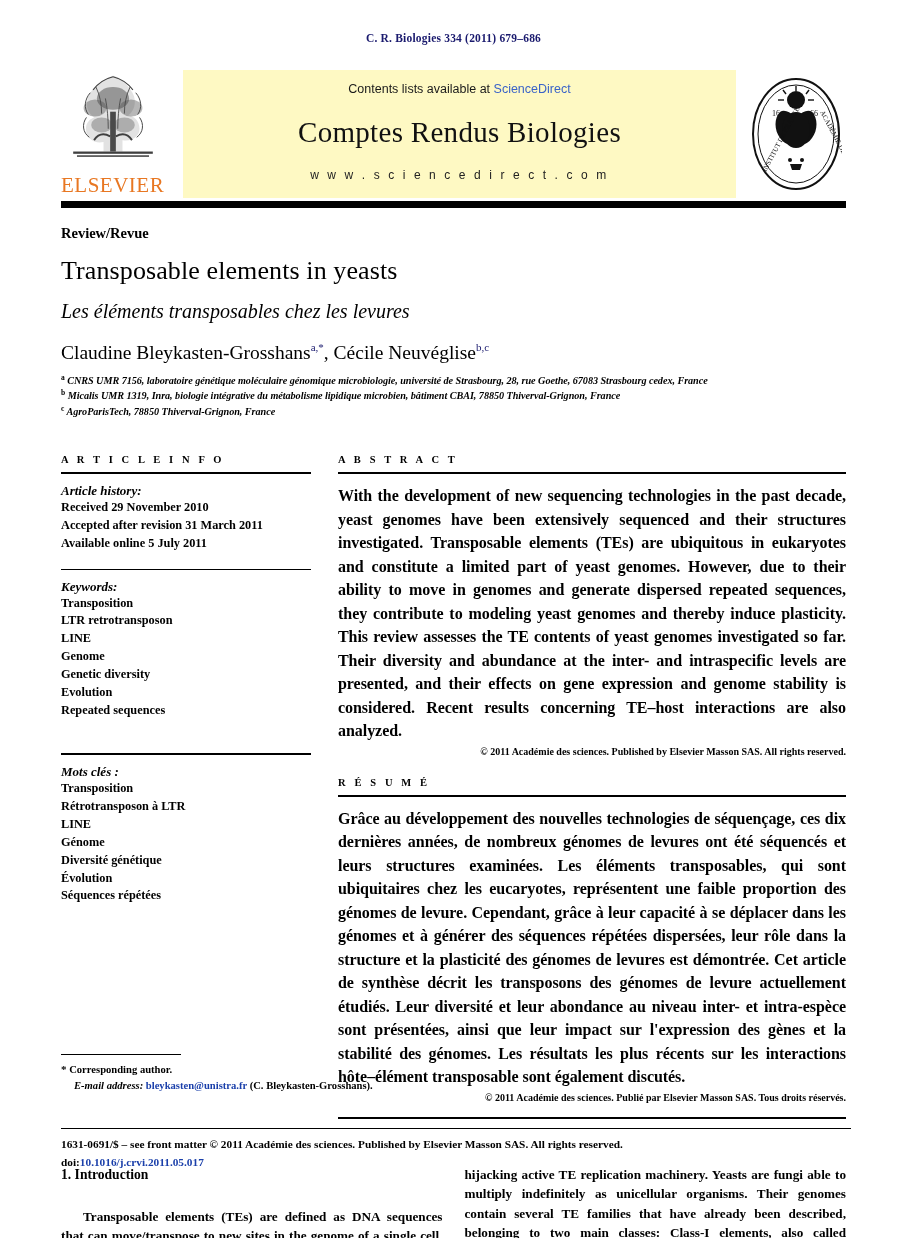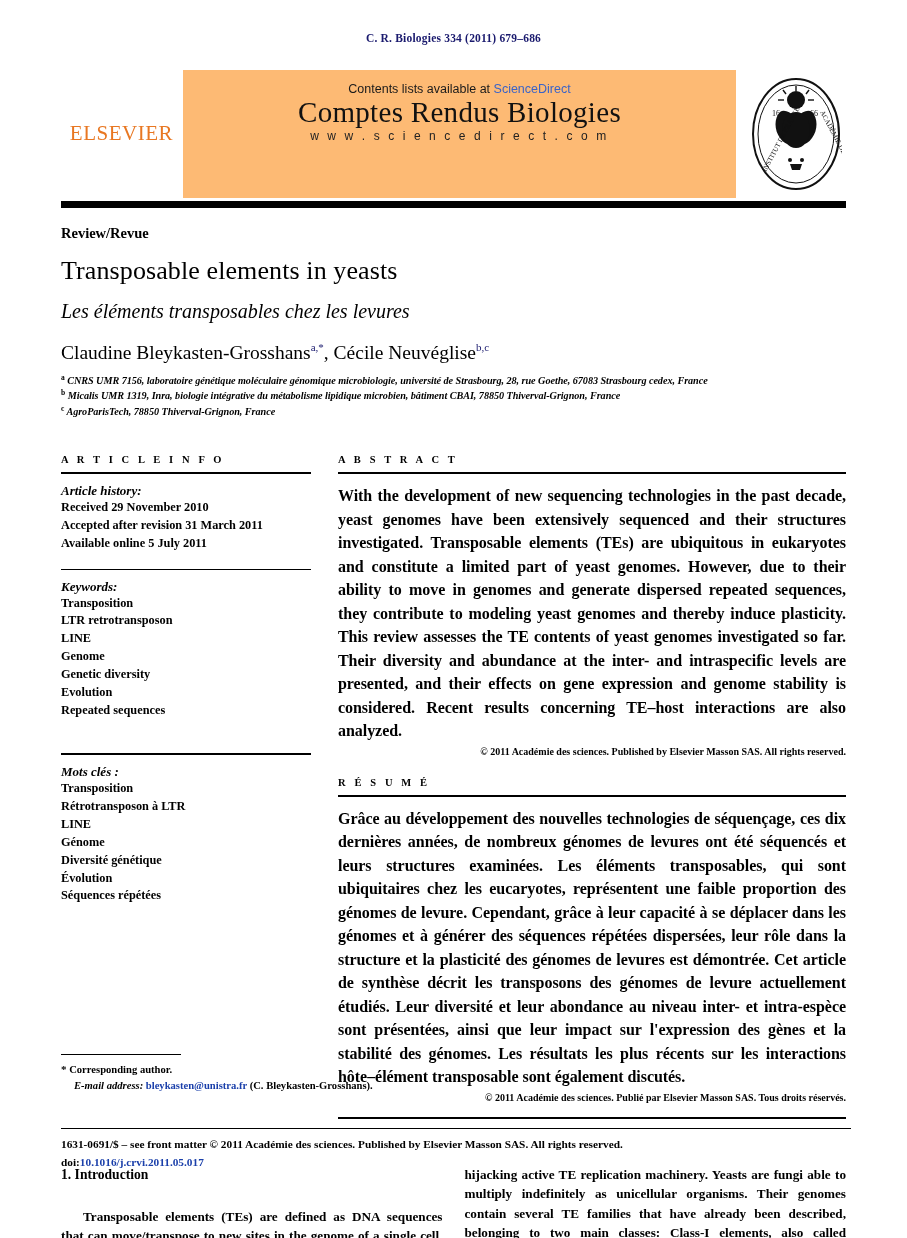--- a/index.html
+++ b/index.html
@@ -38,41 +38,41 @@
   .masthead {
     margin-top: 22px;
     height: 128px;
     display: flex;
     align-items: stretch;
   }
   .elsevier-logo {
     width: 112px;
     flex: 0 0 112px;
     display: flex;
-    flex-direction: row;
+    flex-direction: column;
     justify-content: flex-end;
-    align-items: center;
+    align-items: flex-start;
     padding-bottom: 2px;
     gap: 13px;
   }
   .tree-svg { display:block; }
   .elsevier-word {
     color: #E87722;
     font-family: "Liberation Serif", serif;
     font-size: 21px;
     letter-spacing: 0.5px;
     line-height: 1;
     margin-top: 1px;
   }
   .journal-band {
     flex: 1 1 auto;
-    background: #fdba74;
+    background: #fef9c3;
     display: flex;
     flex-direction: column;
-    justify-content: flex-start;
+    justify-content: space-between;
     align-items: center;
     padding: 12px 0 16px 0;
     margin: 0 10px 0 10px;
   }
   .contents-line {
     font-family: "Liberation Sans", sans-serif;
     font-size: 12.5px;
     color: #1a1a1a;
   }
   .contents-line .sd {

